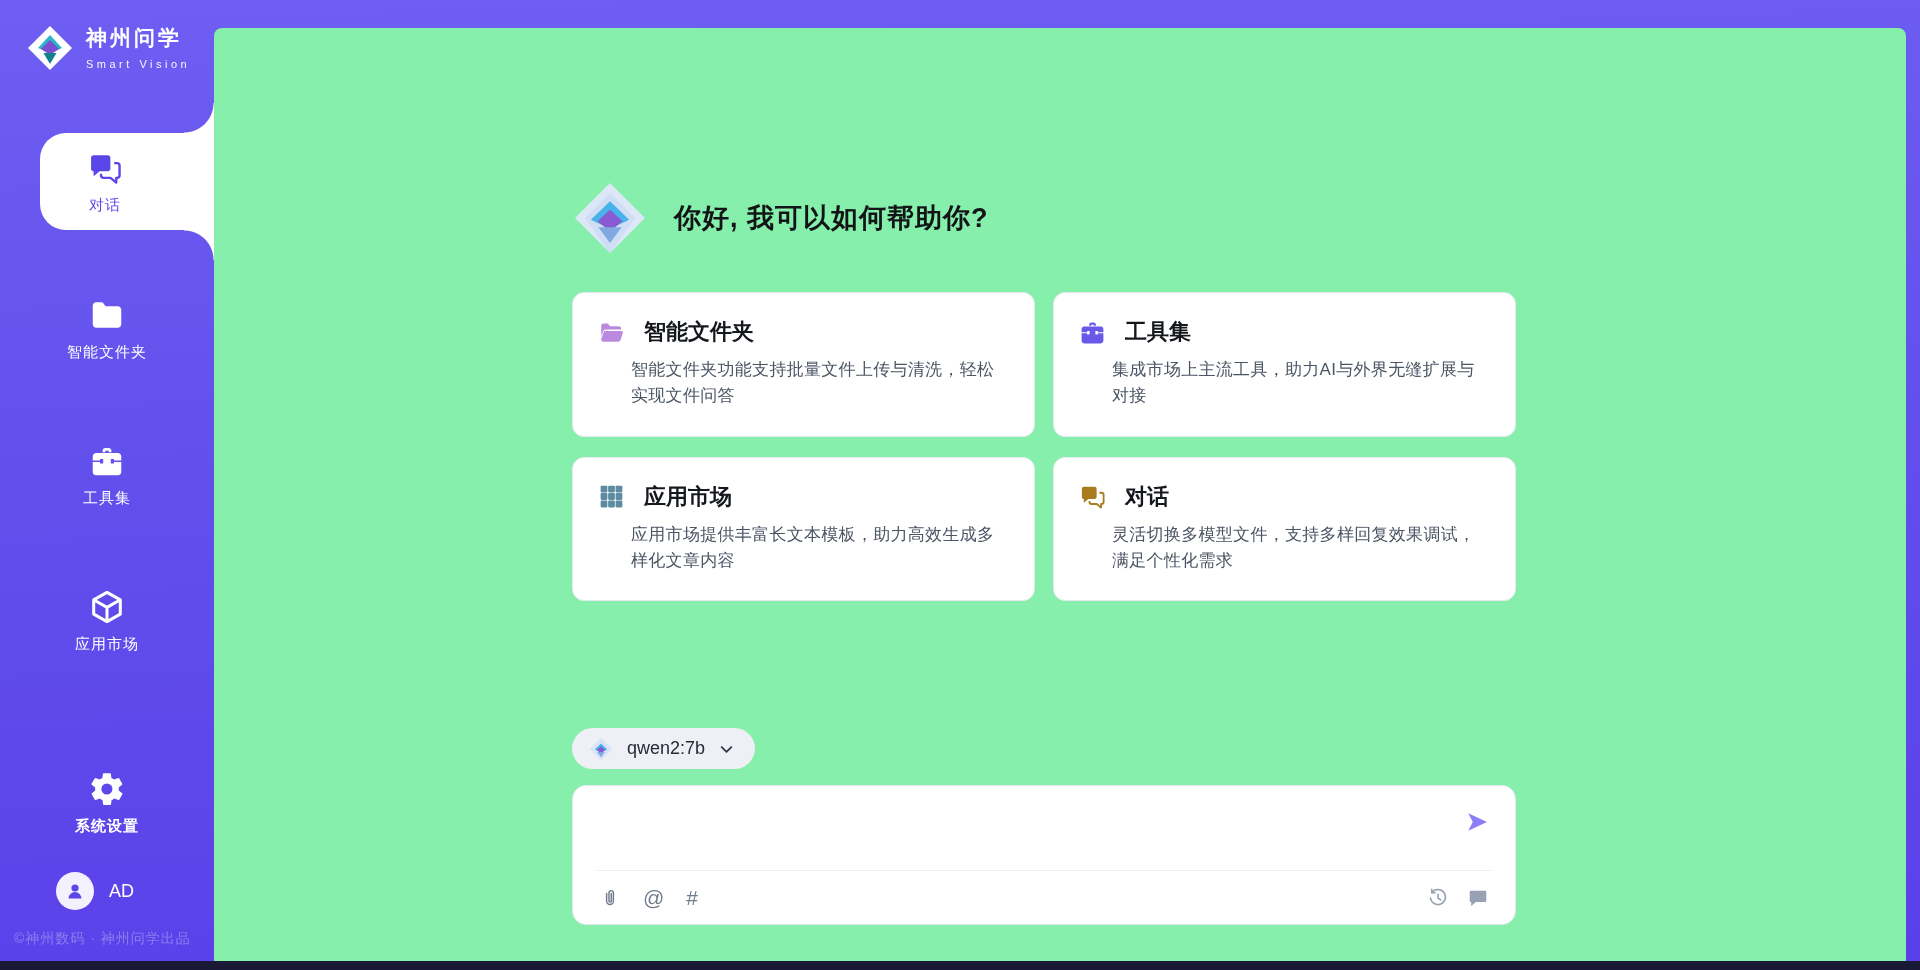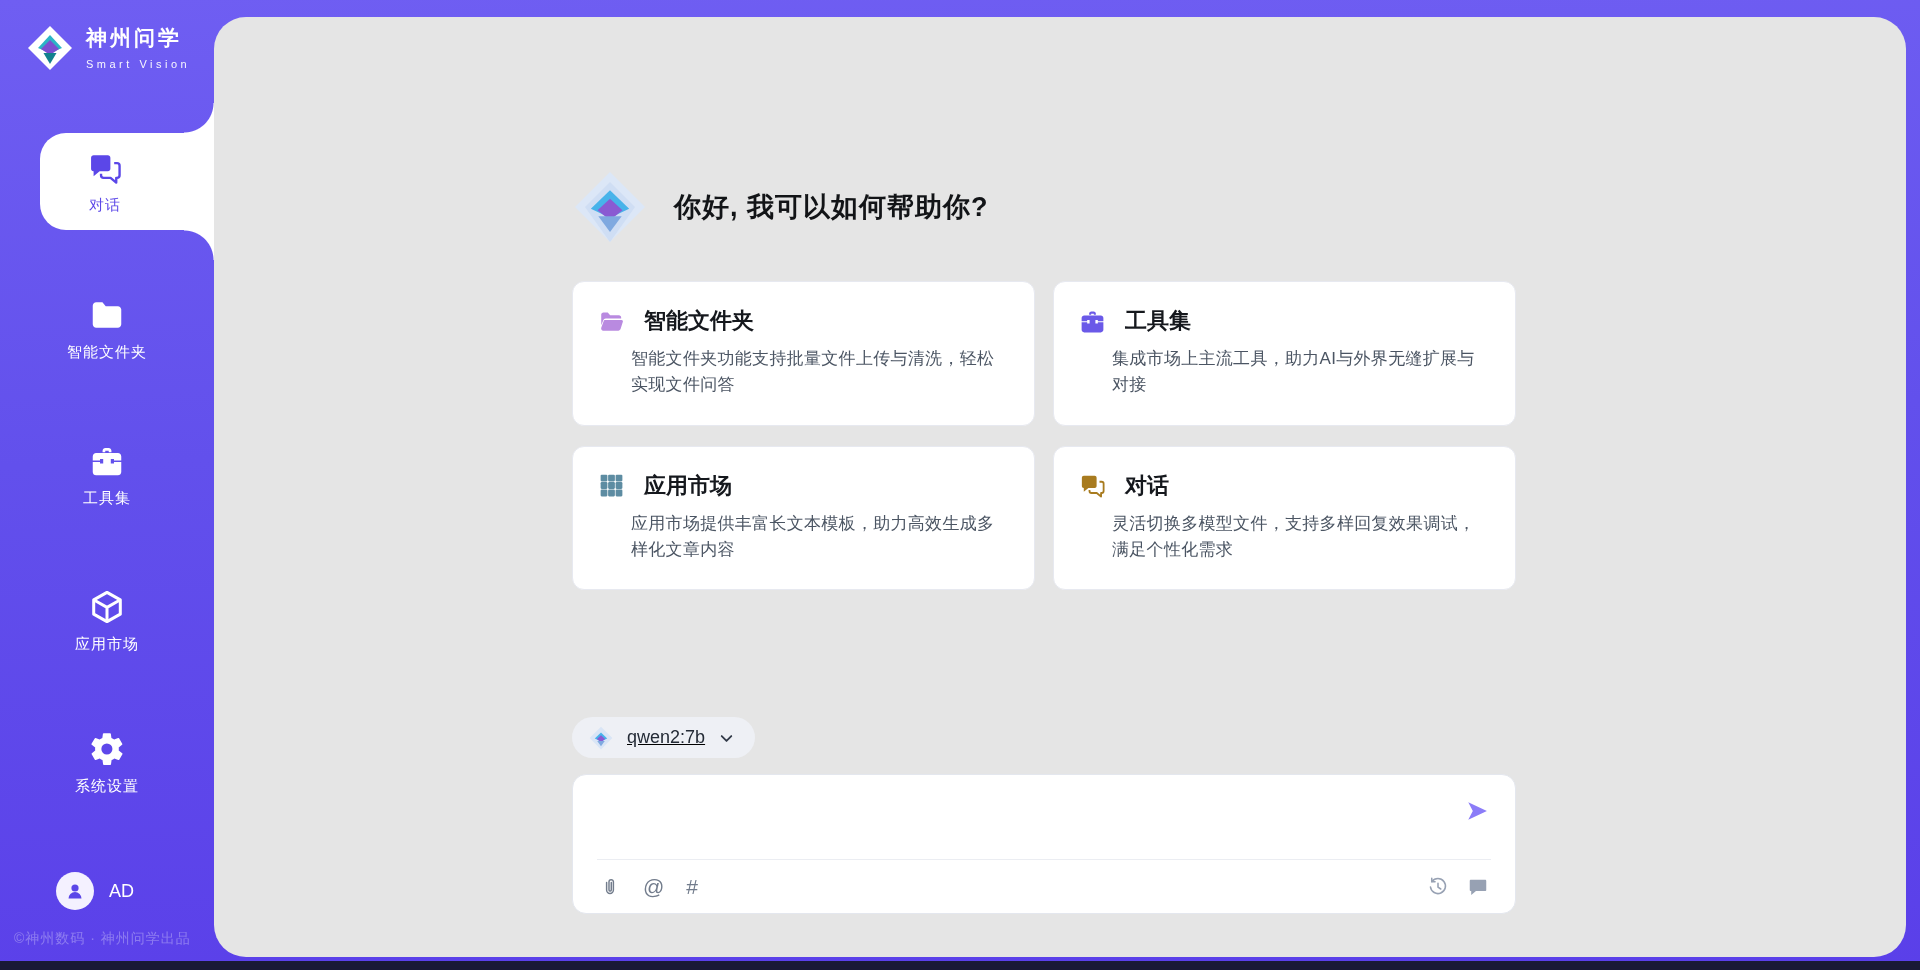--- a/index.html
+++ b/index.html
@@ -8,22 +8,22 @@
     width:1920px; height:970px; position:relative; overflow:hidden;
     background: linear-gradient(178deg, #6f5ef2 0%, #6250ec 45%, #5a3fe9 100%);
     font-family: "Liberation Sans", "DejaVu Sans", sans-serif;
   }
 
   
   .bottom-strip { position:absolute; left:0; bottom:0; width:100%; height:9px; background:#191935; z-index:6; }
 
   
   .main-panel {
-    position:absolute; left:214px; top:17px; width:1692px; height:940px;
-    background:#e5e5e5; border-radius:32px; z-index:1;
+    position:absolute; left:214px; top:28px; width:1692px; height:940px;
+    background:#86efac; border-radius:8px; z-index:1;
   }
 
   
   .sidebar { position:absolute; left:0; top:0; width:214px; height:970px; z-index:3; color:#fff; }
 
   .brand { position:absolute; left:26px; top:24px; display:flex; align-items:center; gap:12px; }
   .brand-logo svg { width:48px; height:48px; display:block; }
   .brand-name { font-size:21px; font-weight:bold; letter-spacing:3px; line-height:1.1; }
   .brand-sub { font-size:11px; letter-spacing:3.5px; margin-top:9px; opacity:.95; }
 
@@ -73,21 +73,20 @@
   .card-icon svg { width:29px; height:29px; display:block; }
   .card-title { font-size:22px; font-weight:bold; color:#15181d; }
   .card-desc { margin:10px 0 0 34px; font-size:17px; color:#4b5563; line-height:1.55; letter-spacing:.3px; }
 
   
   .model-pill {
     position:absolute; left:358px; top:700px; height:41px;
     display:inline-flex; align-items:center; gap:13px; padding:0 20px 0 16px;
     background:#eef0f5; border:none; border-radius:23px; cursor:pointer;
     font-family:inherit;
-    text-decoration:underline;
   }
   .pill-logo svg { width:26px; height:26px; display:block; }
   .model-name { font-size:18px; color:#242b36; }
   .chev svg { width:17px; height:17px; display:block; margin-top:2px; }
 
   
   .composer {
     position:absolute; left:358px; top:757px; width:944px; height:140px;
     background:#fff; border:1.5px solid #e4e7ee; border-radius:14px;
   }
@@ -170,21 +169,21 @@
       <div class="nav-item" style="top:585px;height:72px;">
         <span class="nav-icon">
           <svg viewBox="0 0 24 24" fill="none" stroke="currentColor" stroke-width="1.9" stroke-linejoin="round">
             <path d="M12 2.8l8.4 4.7v9L12 21.2l-8.4-4.7v-9z"></path>
             <path d="M3.8 7.6L12 12.2l8.2-4.6M12 12.2v8.8"></path>
           </svg>
         </span>
         <span class="nav-label">应用市场</span>
       </div>
 
-      <div class="nav-item" style="top:728px;height:70px;">
+      <div class="nav-item" style="top:768px;height:70px;font-weight:bold;">
         <span class="nav-icon">
           <svg viewBox="0 0 24 24">
             <path fill="currentColor" d="M19.4 13c.04-.33.06-.66.06-1s-.02-.67-.06-1l2.1-1.65a.5.5 0 0 0 .12-.64l-2-3.46a.5.5 0 0 0-.6-.22l-2.49 1a7.3 7.3 0 0 0-1.73-1l-.38-2.65A.5.5 0 0 0 13.93 2h-4a.5.5 0 0 0-.5.42l-.37 2.65c-.63.26-1.21.6-1.74 1l-2.48-1a.5.5 0 0 0-.61.22l-2 3.46a.5.5 0 0 0 .12.64L4.55 11c-.04.33-.07.66-.07 1s.03.67.07 1l-2.1 1.65a.5.5 0 0 0-.12.64l2 3.46c.14.24.42.34.6.22l2.49-1c.53.4 1.11.74 1.74 1l.37 2.65c.04.24.25.42.5.42h4c.25 0 .46-.18.5-.42l.38-2.65a7.3 7.3 0 0 0 1.73-1l2.49 1c.23.09.5 0 .6-.22l2-3.46a.5.5 0 0 0-.12-.64zM11.93 15.5a3.5 3.5 0 1 1 0-7 3.5 3.5 0 0 1 0 7z"></path>
           </svg>
         </span>
         <span class="nav-label">系统设置</span>
       </div>
 
     </nav>
 

